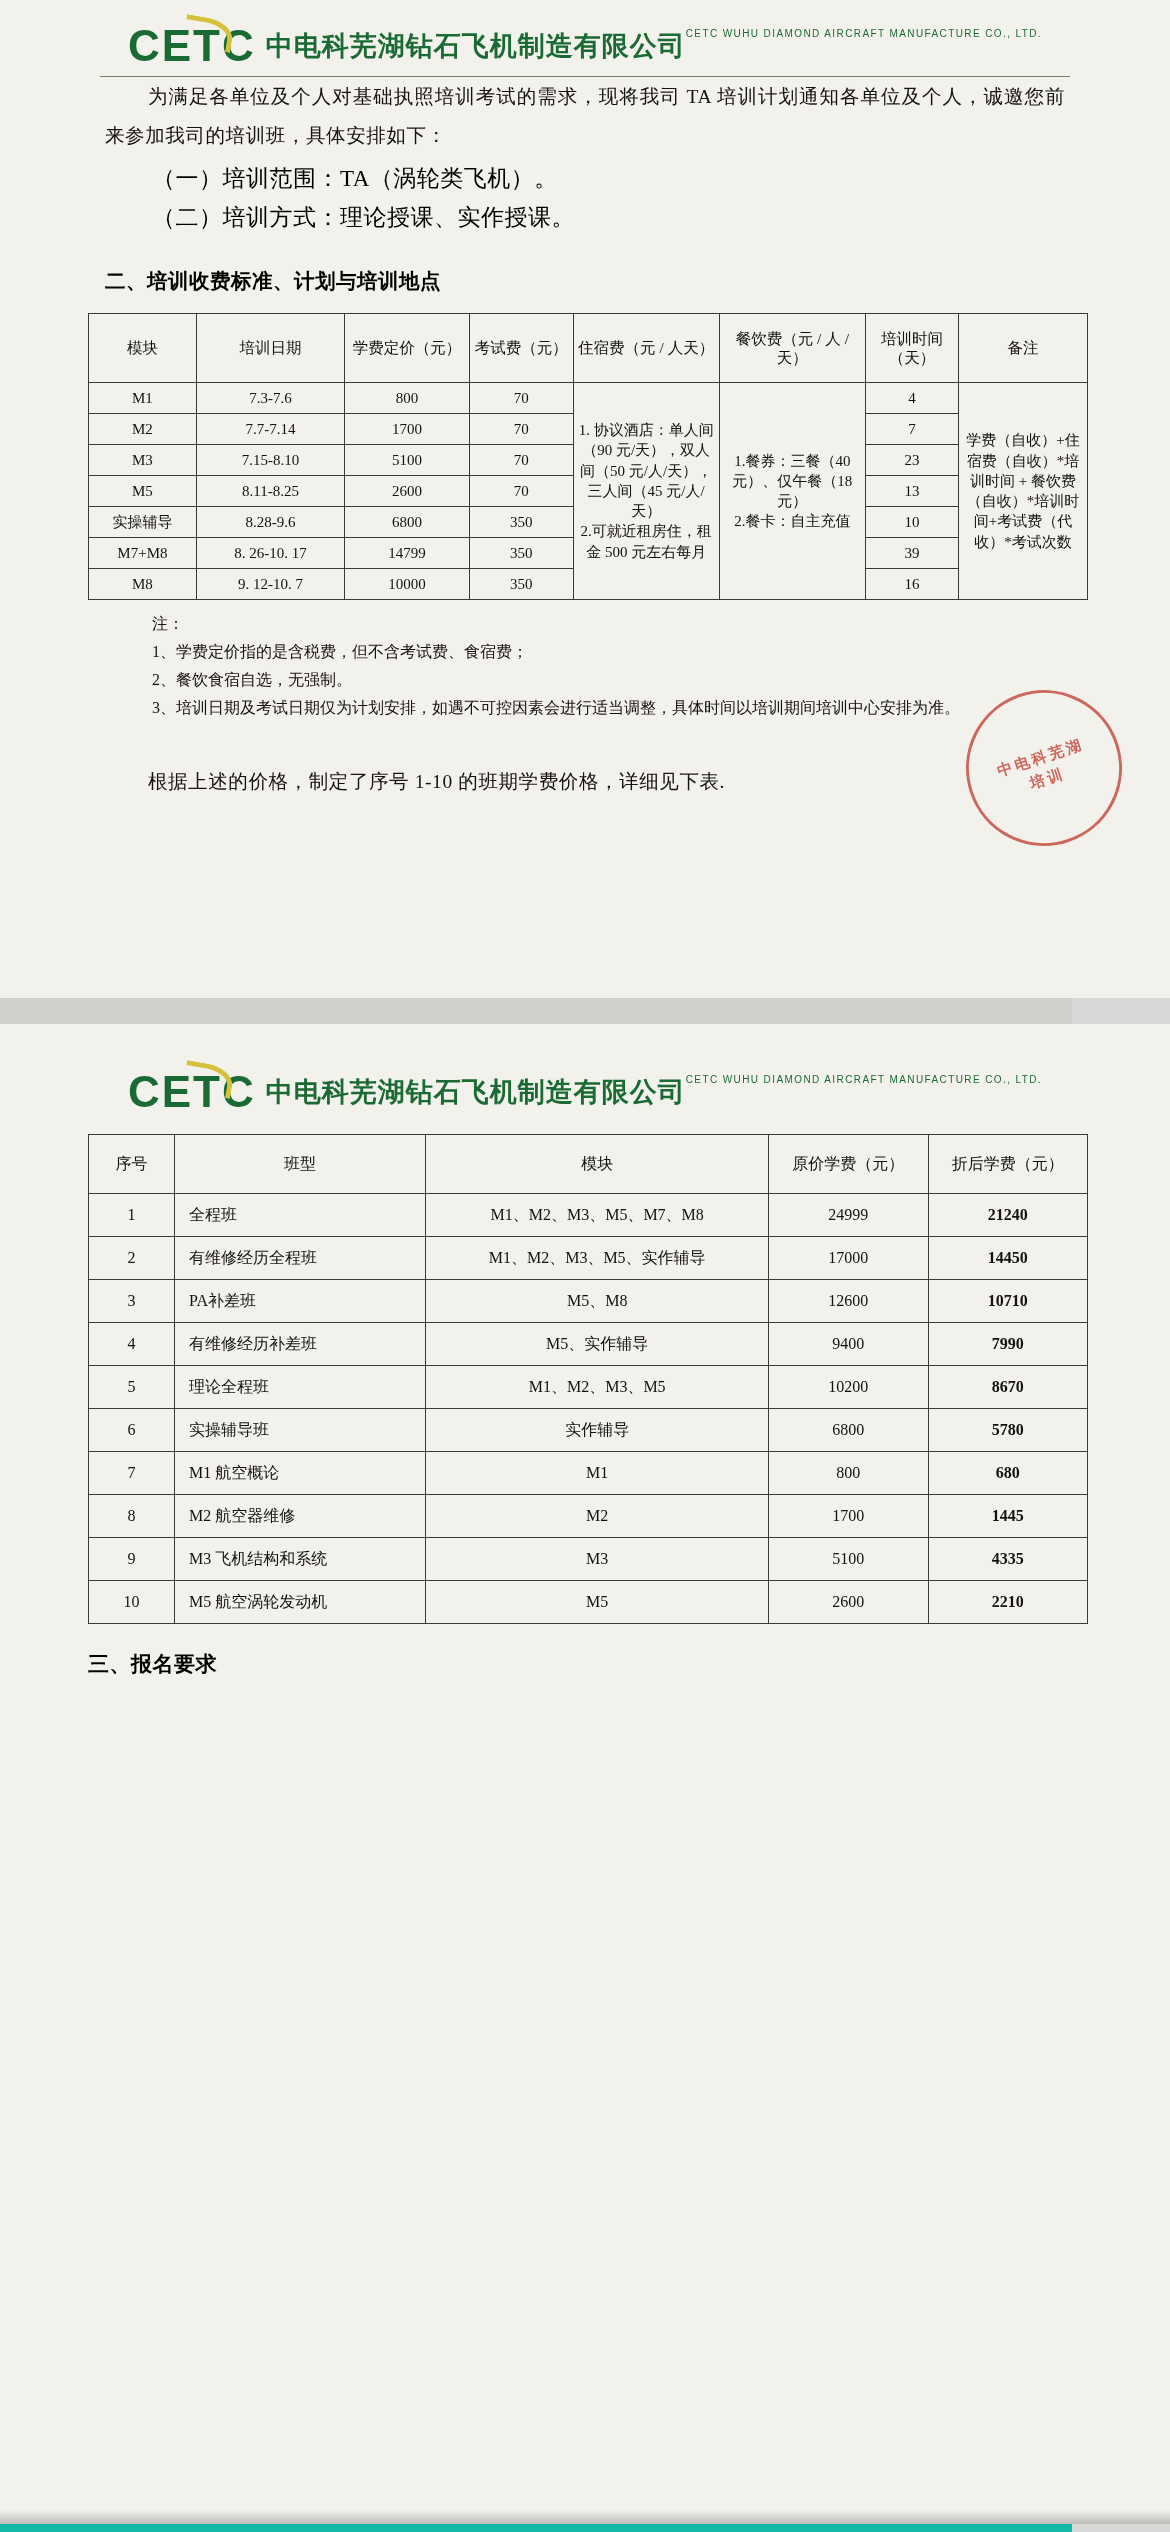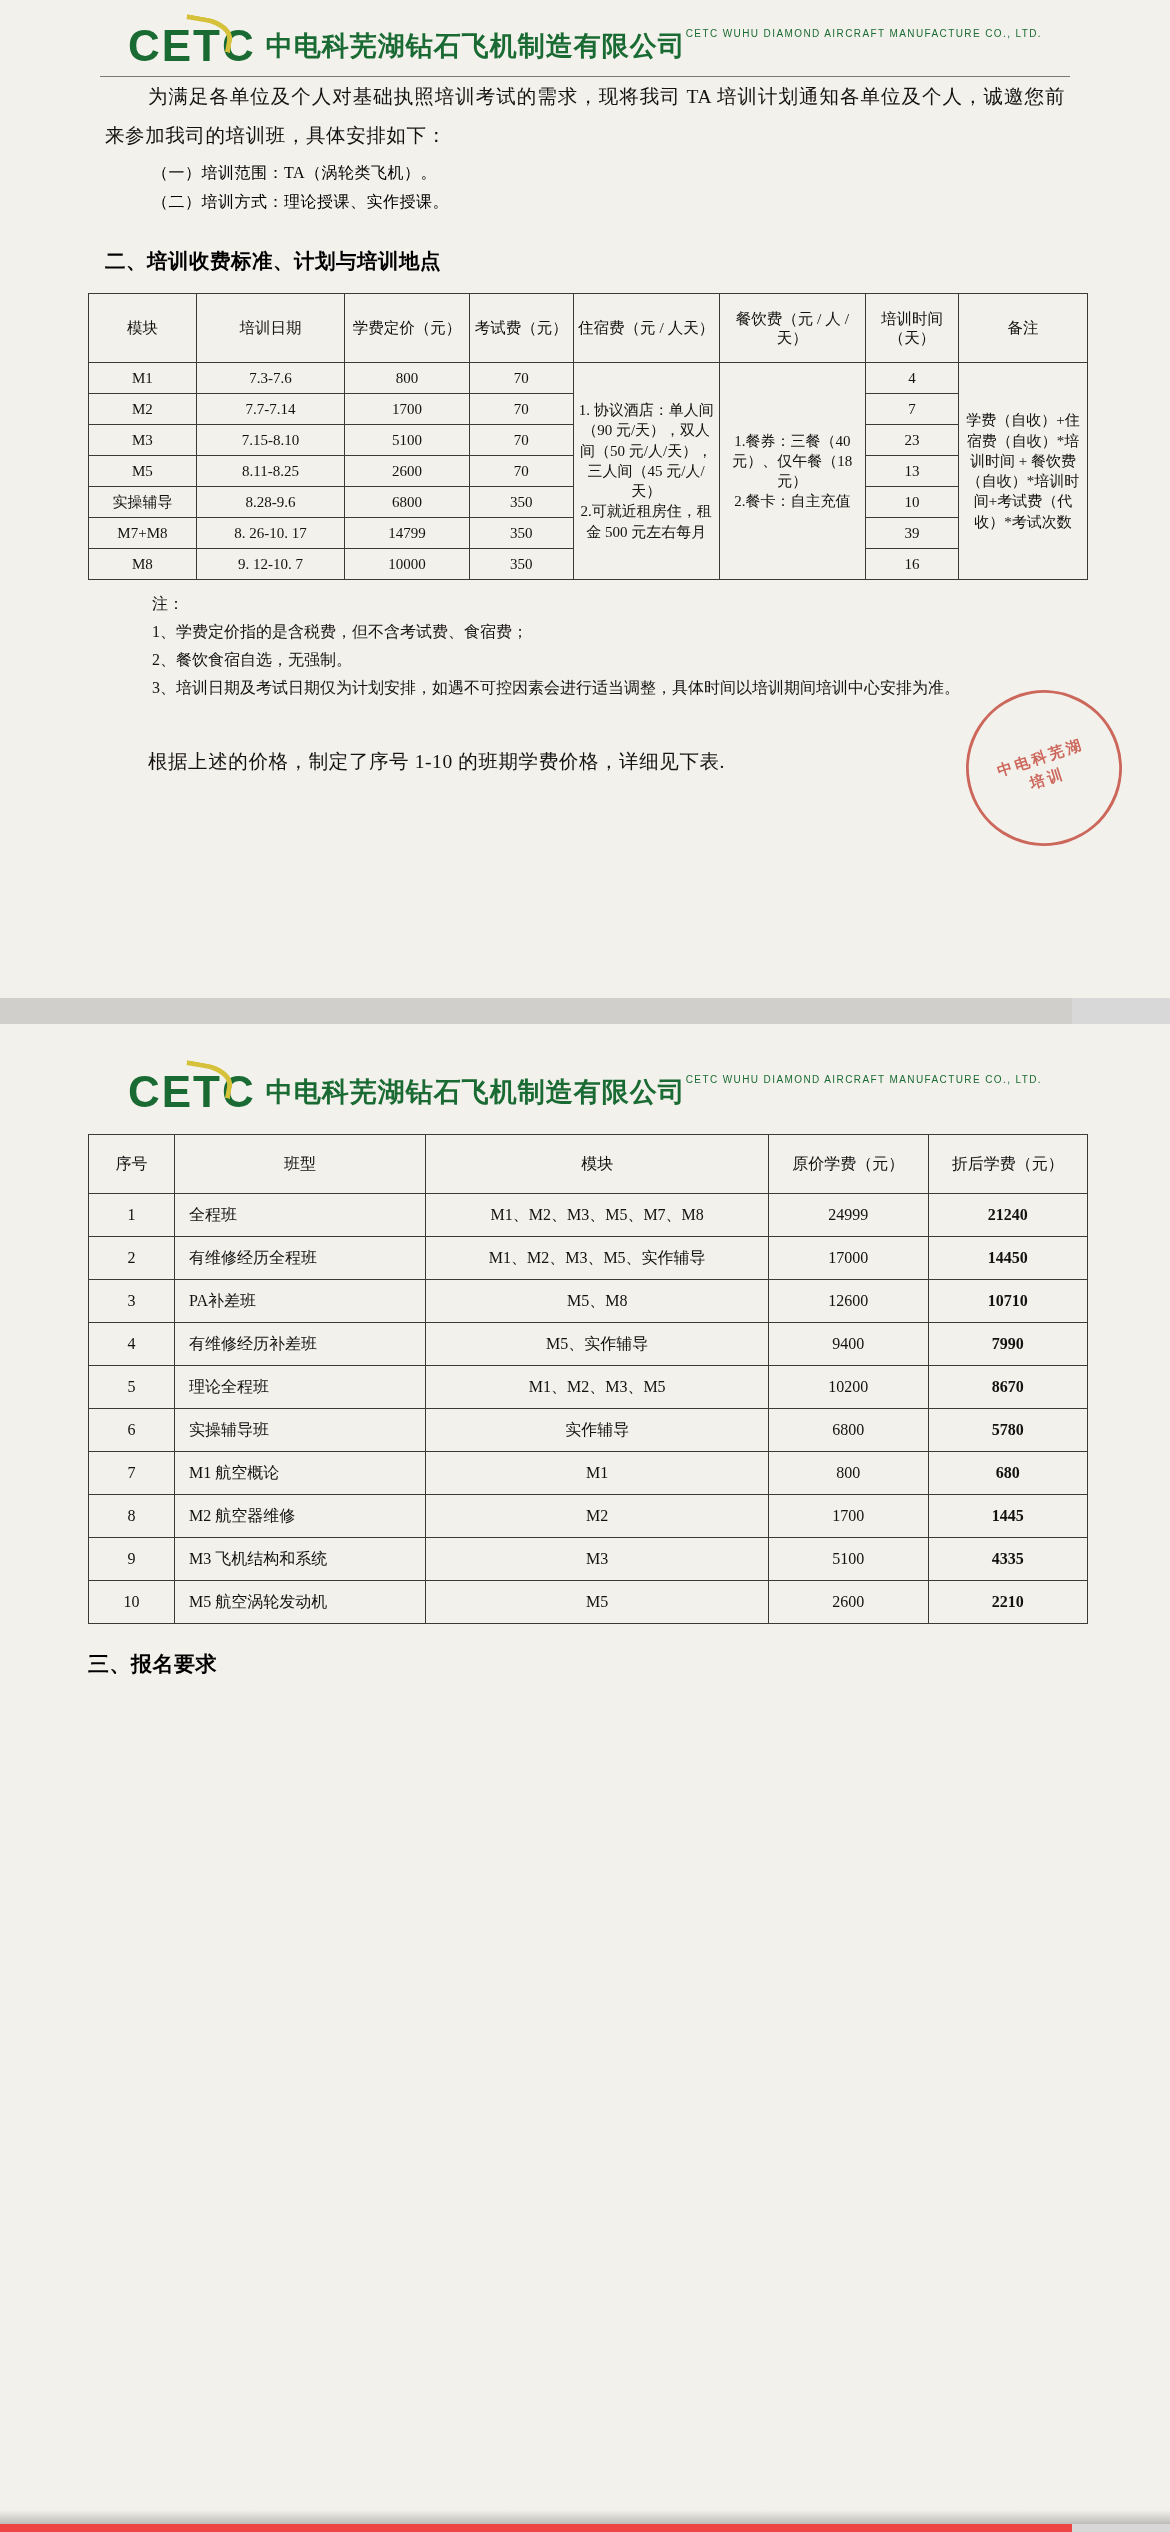--- a/index.html
+++ b/index.html
@@ -5,21 +5,21 @@
   html, body {
     margin: 0;
     padding: 0;
     background: #d8d8d8;
     font-family: "Liberation Serif", serif;
   }
   #root {
     width: 1072px;
     min-height: 2532px;
     position: relative;
-    background: #ef4444;
+    background: #14b8a6;
   }
   .page {
     background: #f3f1ec;
     width: 1170px;
     box-sizing: border-box;
     padding: 18px 0 10px 0;
     position: relative;
   }
   .page1 { height: 998px; }
   .page-gap { height: 26px; background: #d0cfcb; }
@@ -92,21 +92,21 @@
   }
   .indent { text-indent: 2.2em; }
 
   .h2 {
     font-size: 20.5px;
     font-weight: bold;
     margin: 34px 0 6px 105px;
     letter-spacing: 0.5px;
   }
   .sub-line {
-    font-size: 16px;
+    font-size: 23px;
     margin: 8px 16px 0 152px;
     letter-spacing: 0.5px;
   }
 
   
   table.grid {
     border-collapse: collapse;
     margin: 18px auto 5px auto;
     background: transparent;
   }

